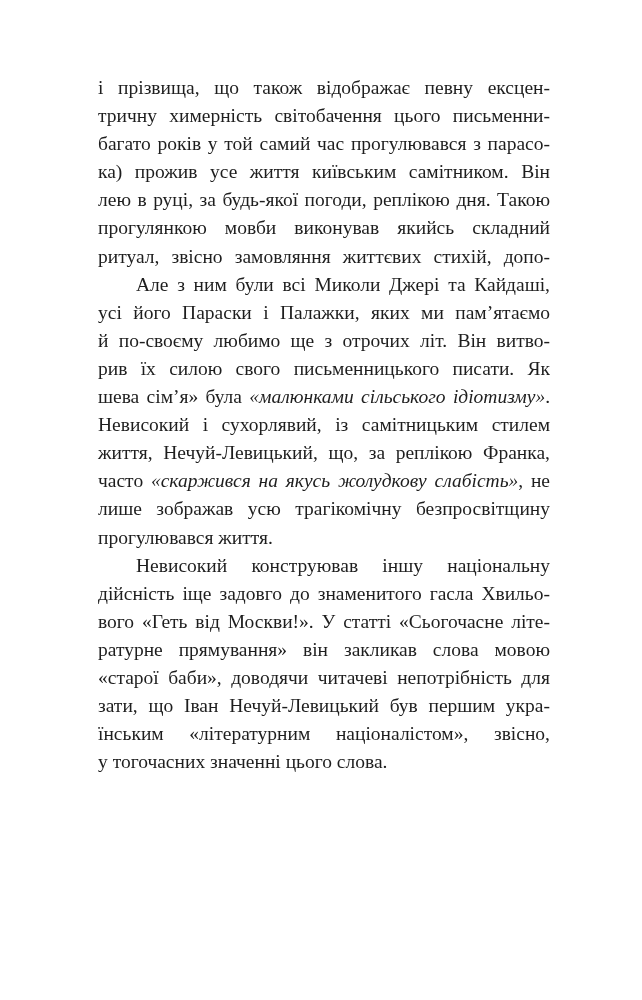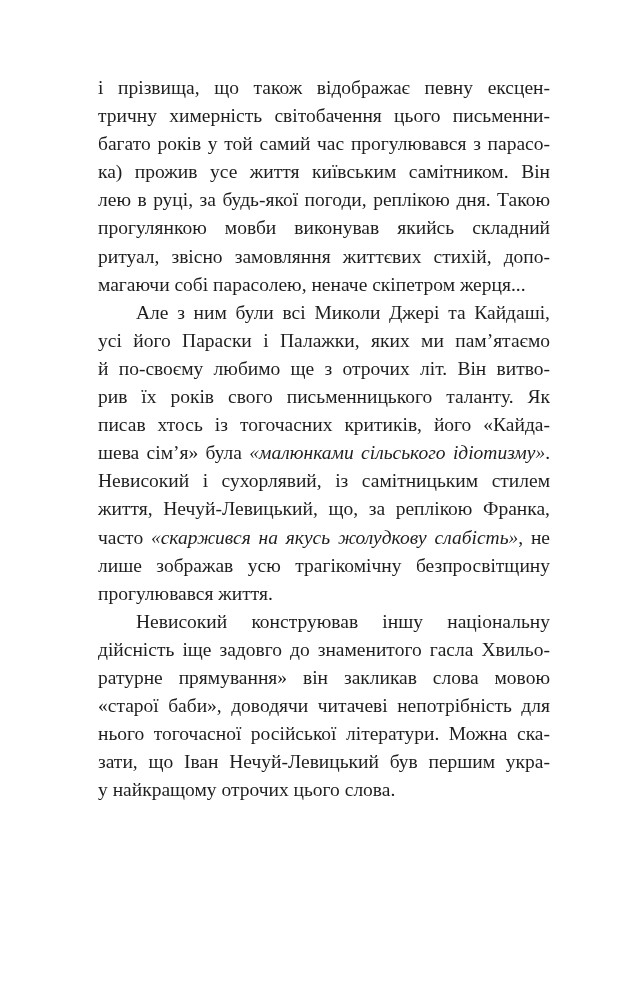--- a/index.html
+++ b/index.html
@@ -53,39 +53,38 @@
 <div class="page">
   <div class="text-block" id="text-block">
       <div>
         <div class="line"><span>і прізвища, що також відображає певну ексцен-</span></div>
         <div class="line"><span>тричну химерність світобачення цього письменни-</span></div>
         <div class="line"><span>багато років у той самий час прогулювався з парасо-</span></div>
         <div class="line"><span>ка) прожив усе життя київським самітником. Він</span></div>
         <div class="line"><span>лею в руці, за будь-якої погоди, реплікою дня. Такою</span></div>
         <div class="line"><span>прогулянкою мовби виконував якийсь складний</span></div>
         <div class="line"><span>ритуал, звісно замовляння життєвих стихій, допо-</span></div>
-        <div class="line last"><span>магаючи собі парасолею, неначе скіпетром жерця...</span></div>
       </div>
       <div>
         <div class="line indent"><span>Але з ним були всі Миколи Джері та Кайдаші,</span></div>
         <div class="line"><span>усі його Параски і Палажки, яких ми пам’ятаємо</span></div>
         <div class="line"><span>й по-своєму любимо ще з отрочих літ. Він витво-</span></div>
-        <div class="line"><span>рив їх років свого письменницького таланту. Як</span></div>
-        <div class="line"><span>писав хтось із тогочасних критиків, його «Кайда-</span></div>
+        <div class="line"><span>рив їх силою свого письменницького писати. Як</span></div>
         <div class="line"><span>шева сім’я» була </span><span class="italic">«малюнками сільського ідіотизму»</span><span>.</span></div>
         <div class="line"><span>Невисокий і сухорлявий, із самітницьким стилем</span></div>
         <div class="line"><span>життя, Нечуй-Левицький, що, за реплікою Франка,</span></div>
         <div class="line"><span>часто </span><span class="italic">«скаржився на якусь жолудкову слабість»</span><span>, не</span></div>
         <div class="line"><span>лише зображав усю трагікомічну безпросвітщину</span></div>
         <div class="line last"><span>прогулювався життя.</span></div>
       </div>
       <div>
         <div class="line indent"><span>Невисокий конструював іншу національну</span></div>
         <div class="line"><span>дійсність іще задовго до знаменитого гасла Хвильо-</span></div>
+        <div class="line"><span>вого «Геть від Москви!». У статті «Сьогочасне літе-</span></div>
         <div class="line"><span>ратурне прямування» він закликав слова мовою</span></div>
         <div class="line"><span>«старої баби», доводячи читачеві непотрібність для</span></div>
-        <div class="line"><span>нього тогочасної російської літератури. Можна ска-</span></div>
         <div class="line"><span>зати, що Іван Нечуй-Левицький був першим укра-</span></div>
-        <div class="line last"><span>у найкращому отрочих цього слова.</span></div>
+        <div class="line"><span>їнським «літературним націоналістом», звісно,</span></div>
+        <div class="line last"><span>у тогочасних значенні цього слова.</span></div>
       </div>
     </div>
   <div class="folio">14</div>
 </div>
 
 </body></html>

